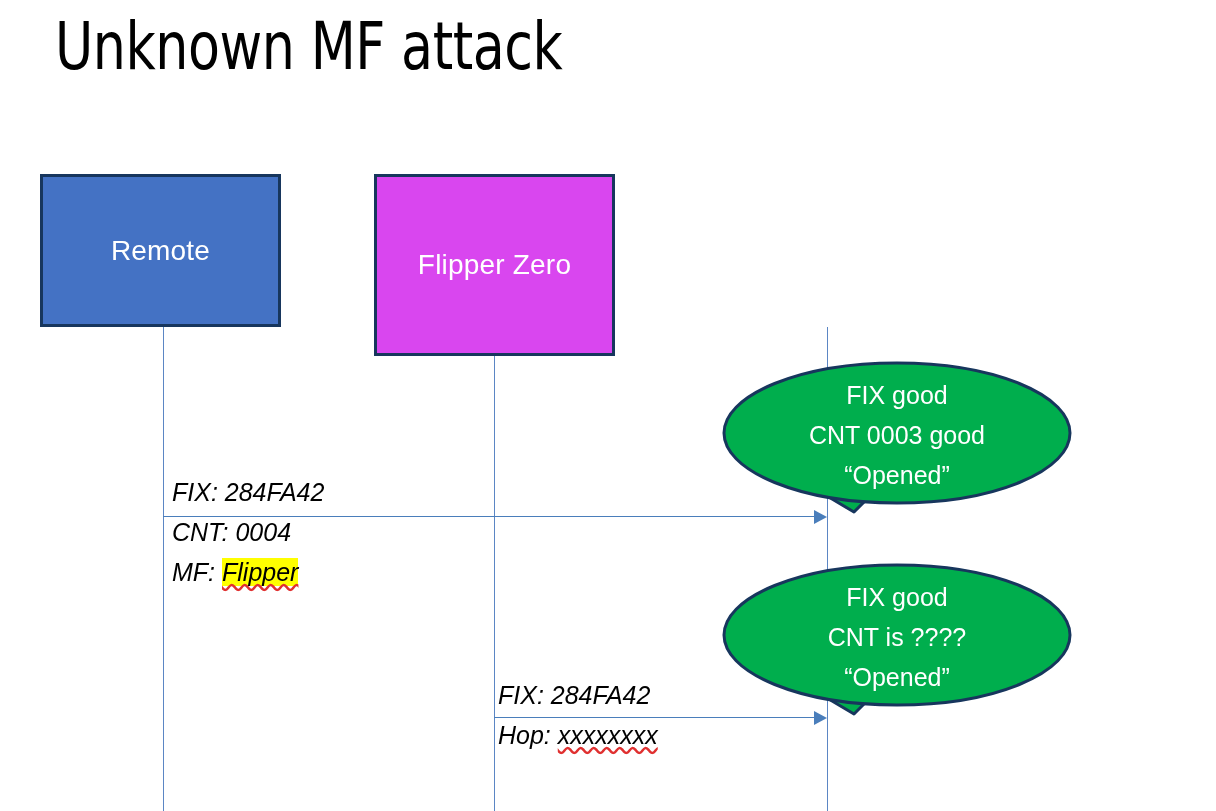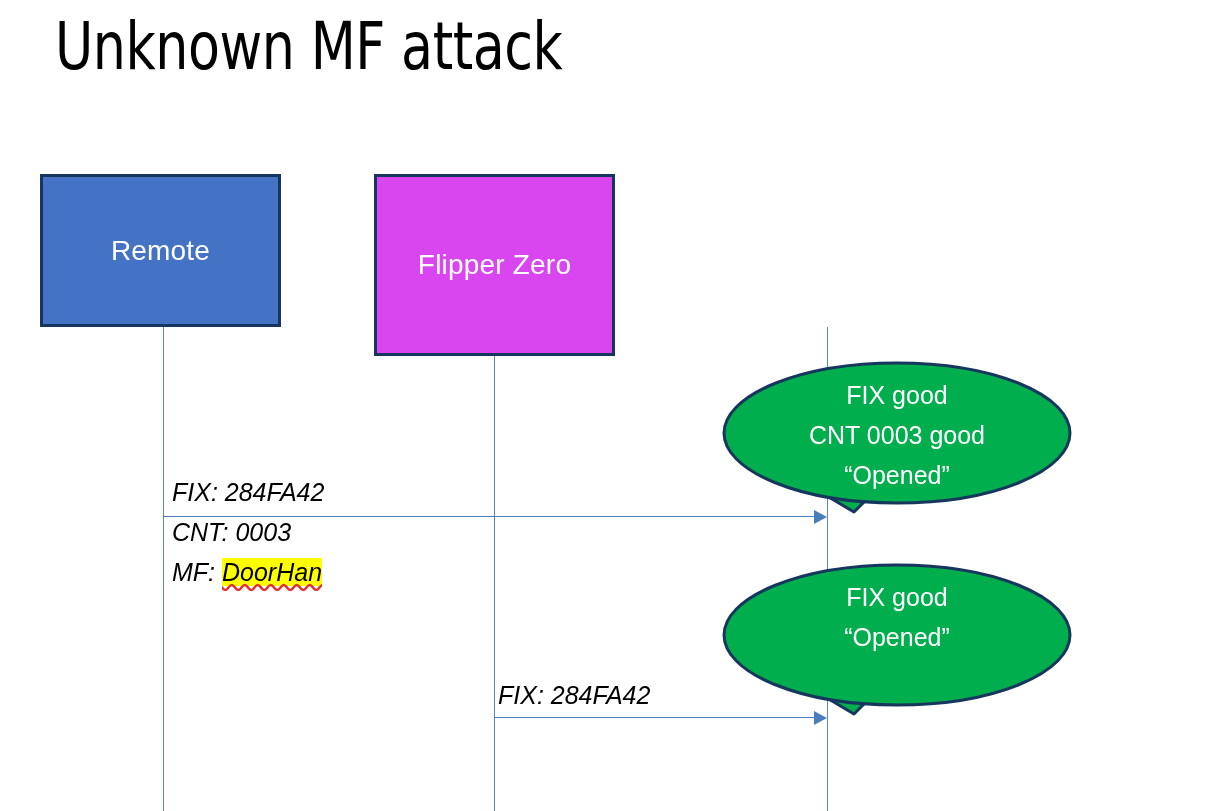--- a/index.html
+++ b/index.html
@@ -131,33 +131,36 @@
 
 
   <div class="msg-line" style="left:163px; top:516px; width:652px;"></div>
   <div class="msg-arrowhead" style="left:814px; top:510px;"></div>
 
   <div class="msg-block" style="left:172px; top:472px;">
     <div>
       <span>FIX: </span><span>284FA42</span>
     </div>
     <div>
-      <span>CNT: </span><span>0003</span>
+      <span>CNT: </span><span>0004</span>
     </div>
     <div>
-      <span>MF: </span><span class="hl squiggle">DoorHan</span>
+      <span>MF: </span><span class="hl squiggle">Flipper</span>
     </div>
   </div>
 
   <div class="msg-line" style="left:494px; top:717px; width:321px;"></div>
   <div class="msg-arrowhead" style="left:814px; top:711px;"></div>
 
   <div class="msg-block" style="left:498px; top:675px;">
     <div>
       <span>FIX: </span><span>284FA42</span>
+    </div>
+    <div>
+      <span>Hop: </span><span class="squiggle">xxxxxxxx</span>
     </div>
   </div>
 
   <div class="bubble" style="left:722px; top:360px; width:350px; height:160px;">
     <svg width="350" height="160" viewBox="0 0 350 160">
       <path d="M 105,136 L 108,105 L 168,116 L 132,152 Z" fill="#00AE4D" stroke="#17365D" stroke-width="3" stroke-linejoin="round"></path>
       <ellipse cx="175" cy="73" rx="173" ry="70" fill="#00AE4D" stroke="#17365D" stroke-width="3"></ellipse>
     </svg>
     <div class="bubble-text" style="top:7px;">
       <div>FIX good</div>
@@ -166,17 +169,18 @@
     </div>
   </div>
 
   <div class="bubble" style="left:722px; top:562px; width:350px; height:160px;">
     <svg width="350" height="160" viewBox="0 0 350 160">
       <path d="M 105,136 L 108,105 L 168,116 L 132,152 Z" fill="#00AE4D" stroke="#17365D" stroke-width="3" stroke-linejoin="round"></path>
       <ellipse cx="175" cy="73" rx="173" ry="70" fill="#00AE4D" stroke="#17365D" stroke-width="3"></ellipse>
     </svg>
     <div class="bubble-text" style="top:7px;">
       <div>FIX good</div>
+      <div>CNT is ????</div>
       <div>“Opened”</div>
     </div>
   </div>
 
 </div>
 
 </body></html>

